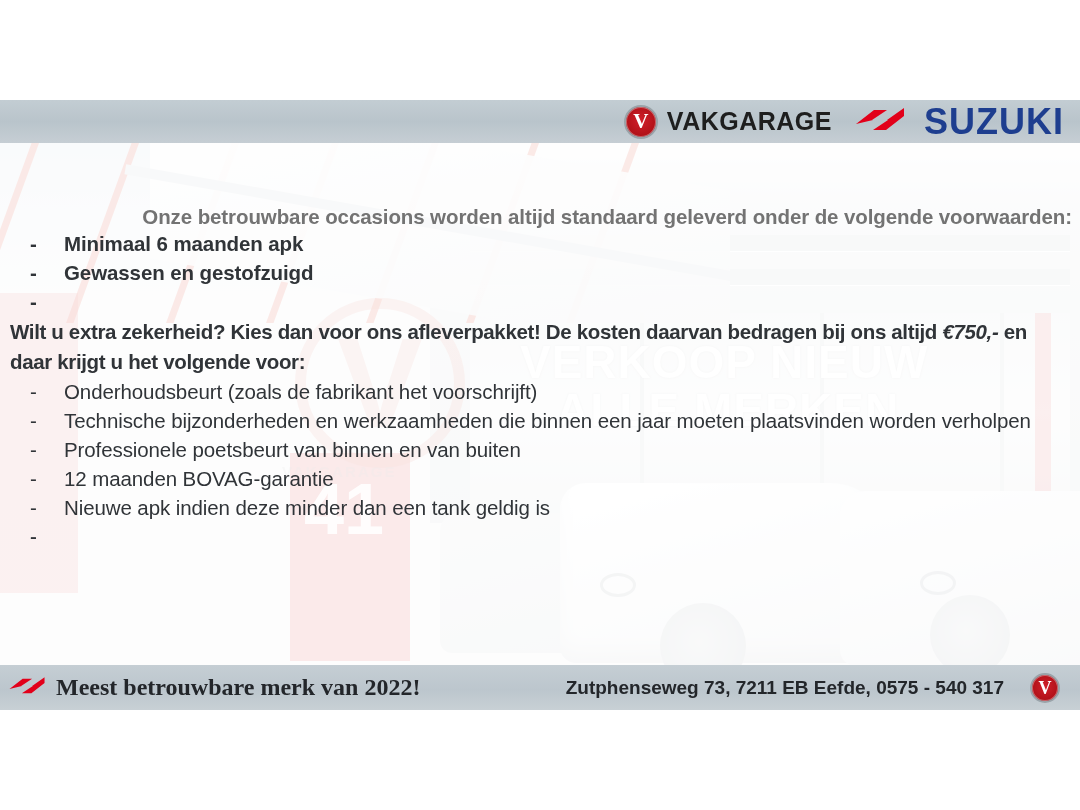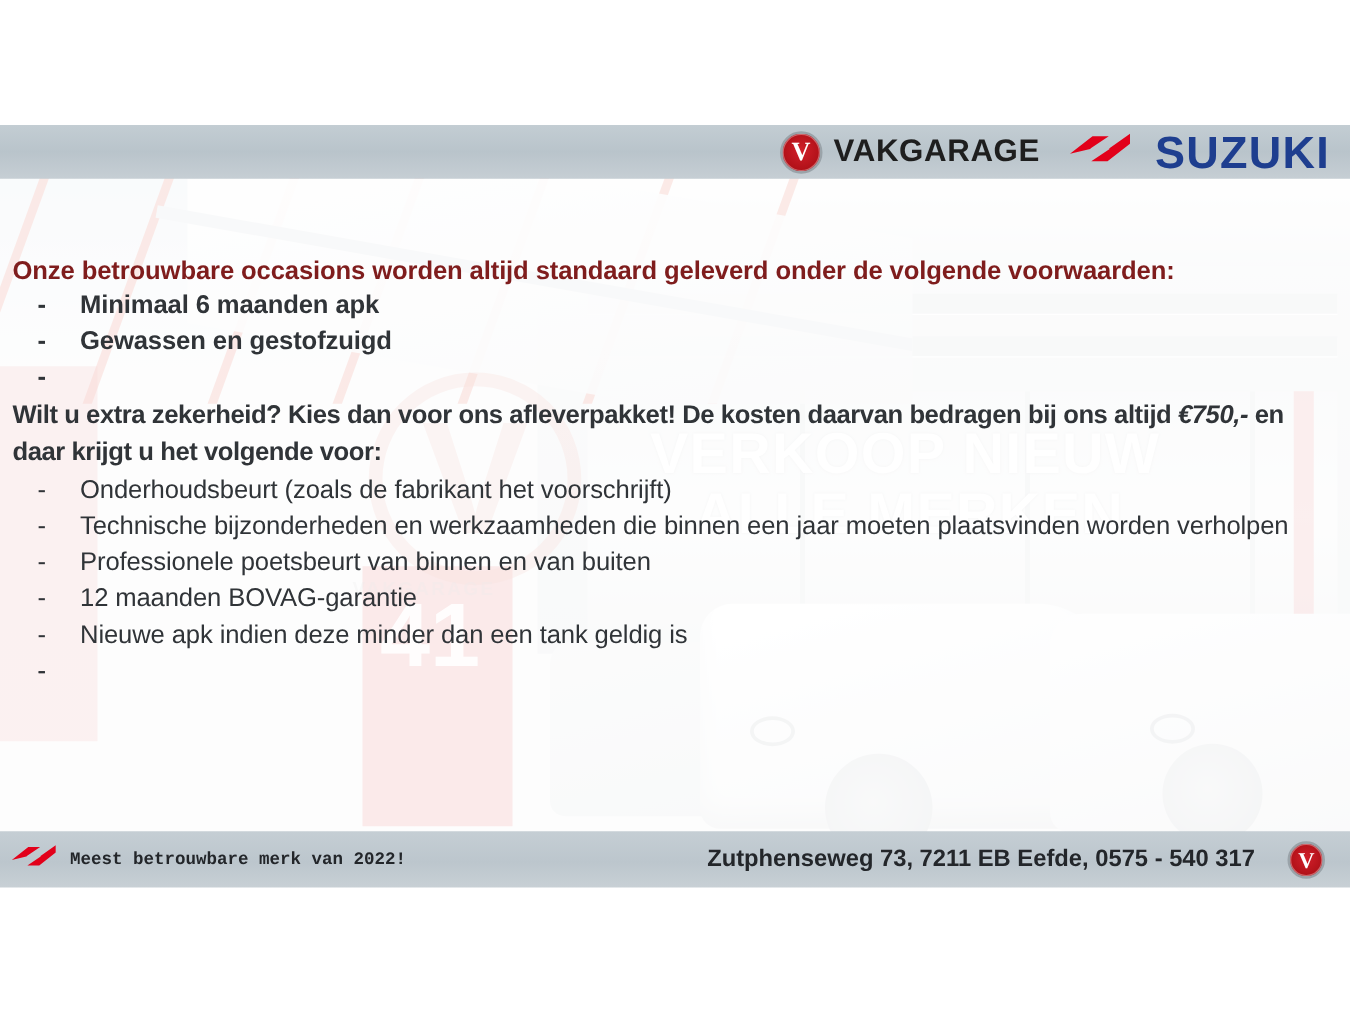--- a/index.html
+++ b/index.html
@@ -262,25 +262,26 @@
   .copy {
     position: absolute;
     left: 0; top: 143px;
     width: 1080px;
     z-index: 70;
     padding: 0;
     color: #2b2f33;
   }
   .lead {
     margin: 0;
-    padding: 62px 18px 0 10px;
+    padding: 62px 8px 0 10px;
     font-size: 20.5px;
     font-weight: 700;
-    color: #7f1d1d;
+    color: #737373;
     letter-spacing: -0.1px;
+    text-align: right;
   }
   ul.items {
     list-style: none;
     margin: 0;
     padding: 0;
   }
   ul.items li {
     position: relative;
     padding-left: 64px;
     font-size: 20.5px;
@@ -319,24 +320,24 @@
     display: flex;
     align-items: center;
     box-sizing: border-box;
     padding: 0 14px 0 8px;
   }
   .footer-left {
     display: flex; align-items: center; gap: 10px;
     flex: 0 0 auto;
   }
   .footer-text {
-    font-size: 14px;
+    font-size: 24px;
     font-weight: 700;
     color: #23262a;
-    font-family: Liberation Mono, monospace;
+    font-family: Liberation Serif, serif;
   }
   .footer-spacer { flex: 1 1 auto; }
   .footer-right {
     display: flex; align-items: center; gap: 26px;
     padding-right: 6px;
   }
   .footer-addr {
     font-size: 19px;
     font-weight: 700;
     color: #23262a;

